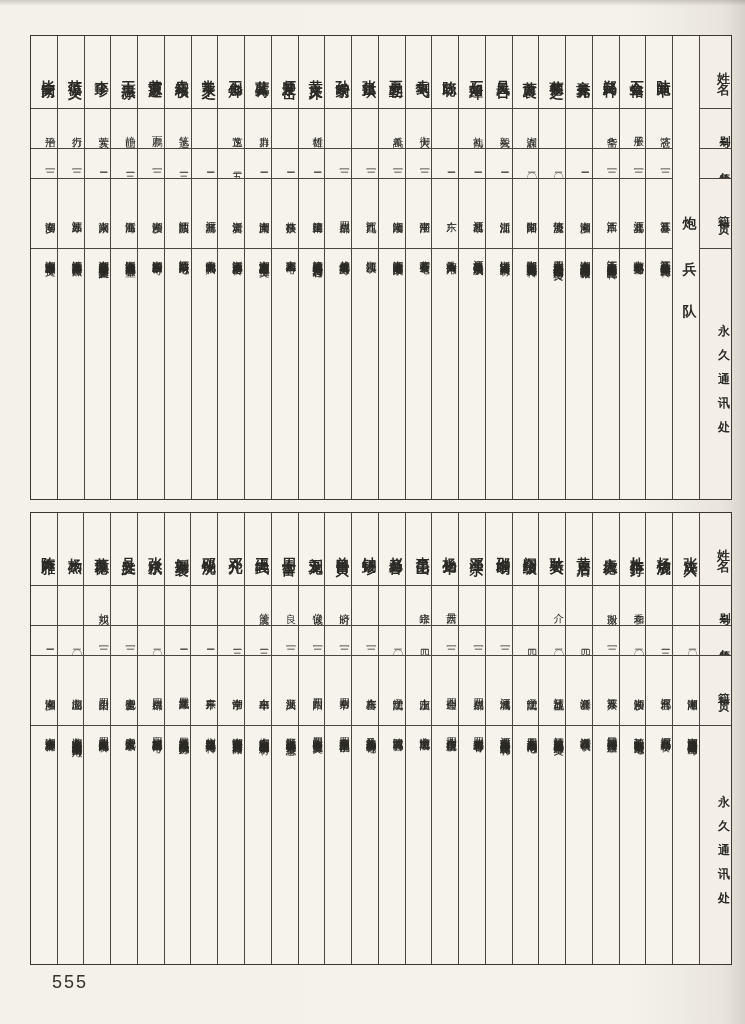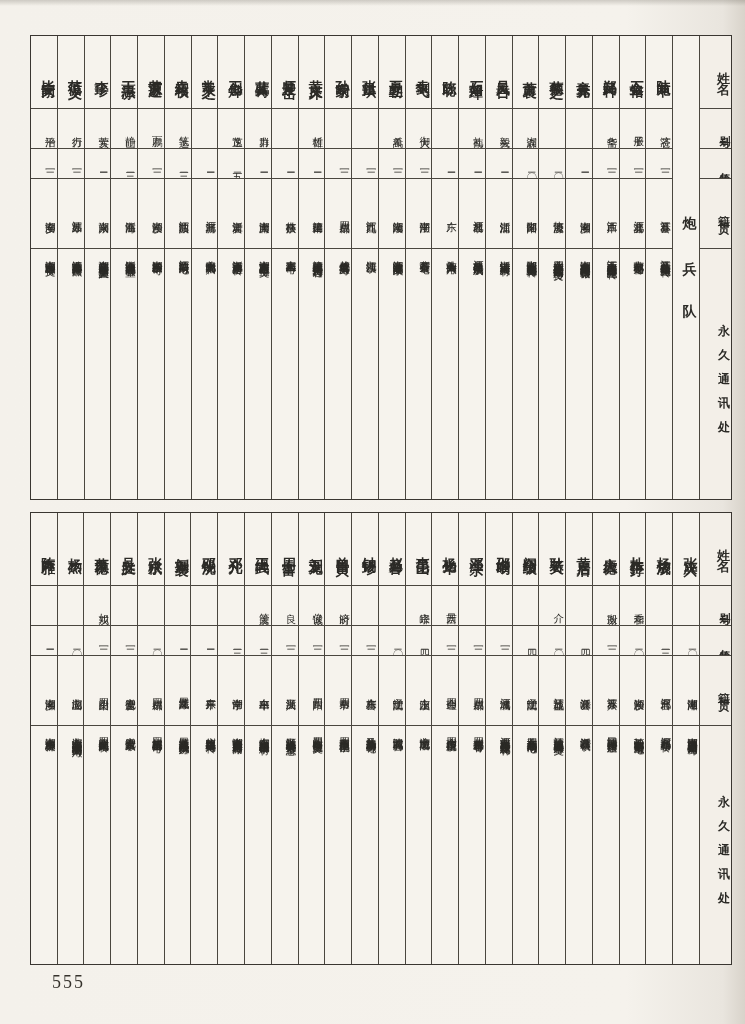--- a/index.html
+++ b/index.html
@@ -58,21 +58,21 @@
   .h-native{font-size:12px;letter-spacing:8px;}
   .h-addr{font-size:12px;letter-spacing:24px;text-align:center;}
   
   .section-cell{
     flex:1;writing-mode:vertical-rl;text-orientation:upright;
     font-size:14px;font-weight:700;letter-spacing:44px;
     text-align:center;padding-top:6px;
   }
   .page-number{
     position:absolute;left:52px;top:972px;
-    font-family:Liberation Serif, serif;
+    font-family:Liberation Sans, sans-serif;
     font-size:18px;color:#35322c;letter-spacing:2px;
   }
 </style>
 </head>
 <body>
 
 <div class="paper"></div>
 <div class="scan-edge-top"></div>
 
 <div class="vtable" id="table-top">

